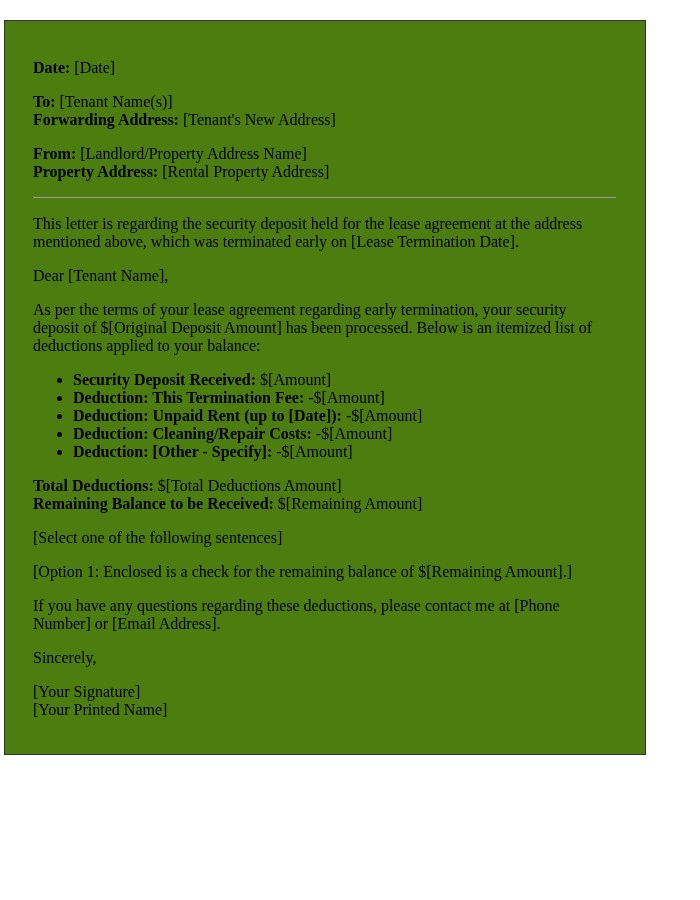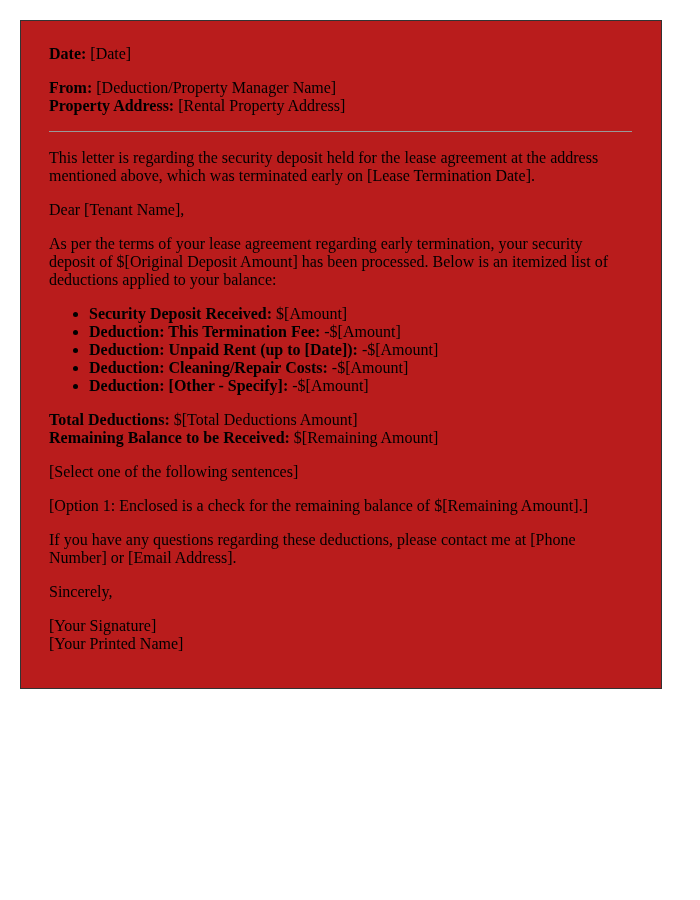--- a/index.html
+++ b/index.html
@@ -11,26 +11,26 @@
       width: 700px;
       height: 900px;
       position: relative;
       font-family: "Liberation Serif", "DejaVu Serif", serif;
       font-size: 16px;
       line-height: 18px;
       color: #000000;
     }
     .letter {
       position: absolute;
-      left: 20px;
+      left: 4px;
       top: 20px;
       width: 583px;
-      padding: 8px 29px 19px 28px;
+      padding: 22px 29px 19px 28px;
       border: 1px solid #333333;
-      background: #b91c1c;
+      background: #4d7c0f;
     }
     .letter p {
       margin: 16px 0;
     }
     .letter b {
       font-weight: bold;
     }
     .rule {
       border: none;
       border-top: 1px solid #999999;
@@ -46,23 +46,27 @@
       line-height: 18px;
     }
   </style>
 </head>
 <body>
 
 <div class="letter">
 
   <p><b>Date:</b> <span>[Date]</span></p>
 
+  <p>
+    <b>To:</b> <span>[Tenant Name(s)]</span><br>
+    <b>Forwarding Address:</b> <span>[Tenant's New Address]</span>
+  </p>
 
   <p>
-    <b>From:</b> <span>[Deduction/Property Manager Name]</span><br>
+    <b>From:</b> <span>[Landlord/Property Address Name]</span><br>
     <b>Property Address:</b> <span>[Rental Property Address]</span>
   </p>
 
   <hr class="rule">
 
   <p>This letter is regarding the security deposit held for the lease agreement at the address mentioned above, which was terminated early on [Lease Termination Date].</p>
 
   <p>Dear [Tenant Name],</p>
 
   <p>As per the terms of your lease agreement regarding early termination, your security deposit of $[Original Deposit Amount] has been processed. Below is an itemized list of deductions applied to your balance:</p>

